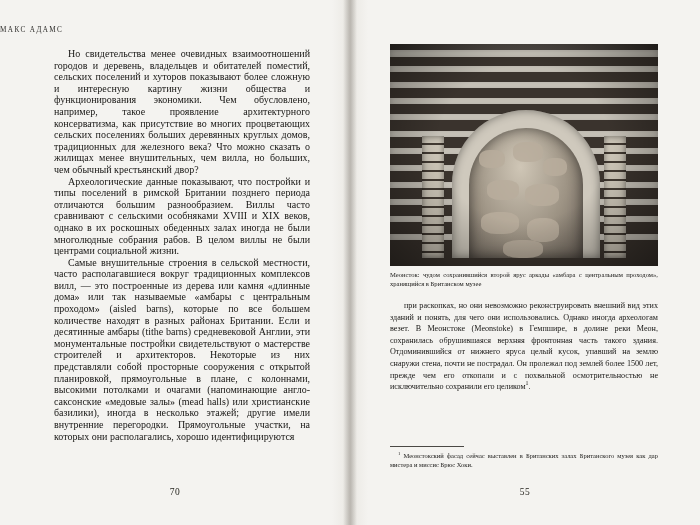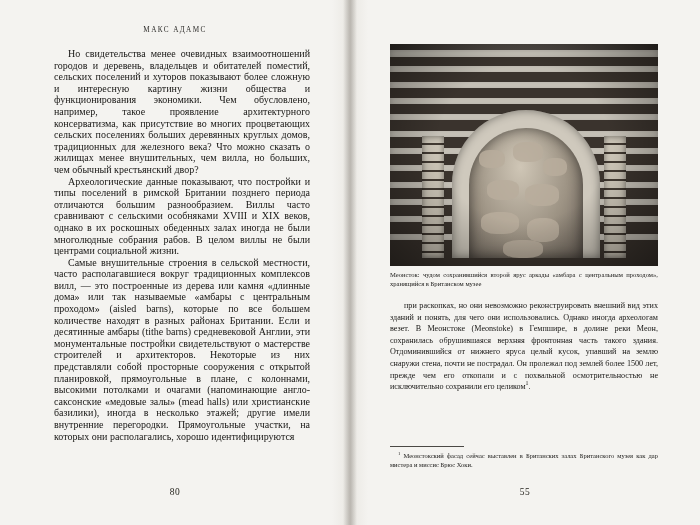--- a/index.html
+++ b/index.html
@@ -42,21 +42,20 @@
     height: 525px;
     background: linear-gradient(to right, rgba(140,135,128,0.0) 0%, rgba(120,114,106,0.38) 45%, rgba(120,114,106,0.40) 55%, rgba(140,135,128,0.0) 100%);
     pointer-events: none;
     z-index: 5;
   }
   .running-head {
     position: absolute;
     top: 26px;
     left: 0;
     width: 100%;
-    text-align: center;
     font-size: 7.2px;
     letter-spacing: 1.4px;
     color: #2b2a28;
     text-transform: uppercase;
     font-family: "Liberation Serif", serif;
   }
   .folio {
     position: absolute;
     bottom: 28px;
     left: 0;
@@ -207,21 +206,21 @@
 
     <div class="page left">
       <div class="running-head">Макс Адамс</div>
 
       <div class="textblock">
         <p>Но свидетельства менее очевидных взаимоотношений городов и деревень, владельцев и обитателей поместий, сельских поселений и хуторов показывают более сложную и интересную картину жизни общества и функционирования экономики. Чем обусловлено, например, такое проявление архитектурного консерватизма, как присутствие во многих процветающих сельских поселениях больших деревянных круглых домов, традиционных для железного века? Что можно сказать о жилищах менее внушительных, чем вилла, но больших, чем обычный крестьянский двор?</p>
         <p>Археологические данные показывают, что постройки и типы поселений в римской Британии позднего периода отличаются большим разнообразием. Виллы часто сравнивают с сельскими особняками XVIII и XIX веков, однако в их роскошных обеденных залах иногда не были многолюдные собрания рабов. В целом виллы не были центрами социальной жизни.</p>
         <p>Самые внушительные строения в сельской местности, часто располагавшиеся вокруг традиционных комплексов вилл, — это построенные из дерева или камня «длинные дома» или так называемые «амбары с центральным проходом» (aisled barns), которые по все большем количестве находят в разных районах Британии. Если и десятинные амбары (tithe barns) средневековой Англии, эти монументальные постройки свидетельствуют о мастерстве строителей и архитекторов. Некоторые из них представляли собой просторные сооружения с открытой планировкой, прямоугольные в плане, с колоннами, высокими потолками и очагами (напоминающие англо-саксонские «медовые залы» (mead halls) или христианские базилики), иногда в несколько этажей; другие имели внутренние перегородки. Прямоугольные участки, на которых они располагались, хорошо идентифицируются</p>
       </div>
 
-      <div class="folio">80</div>
+      <div class="folio">70</div>
     </div>
 
     <div class="page right">
 
       <div class="figure">
         <div class="photo">
           <div class="ph-bg"></div>
 
           <div class="brickrow" style="top:6px;height:7px;"></div>
           <div class="darkrow" style="top:13px;height:9px;"></div>

